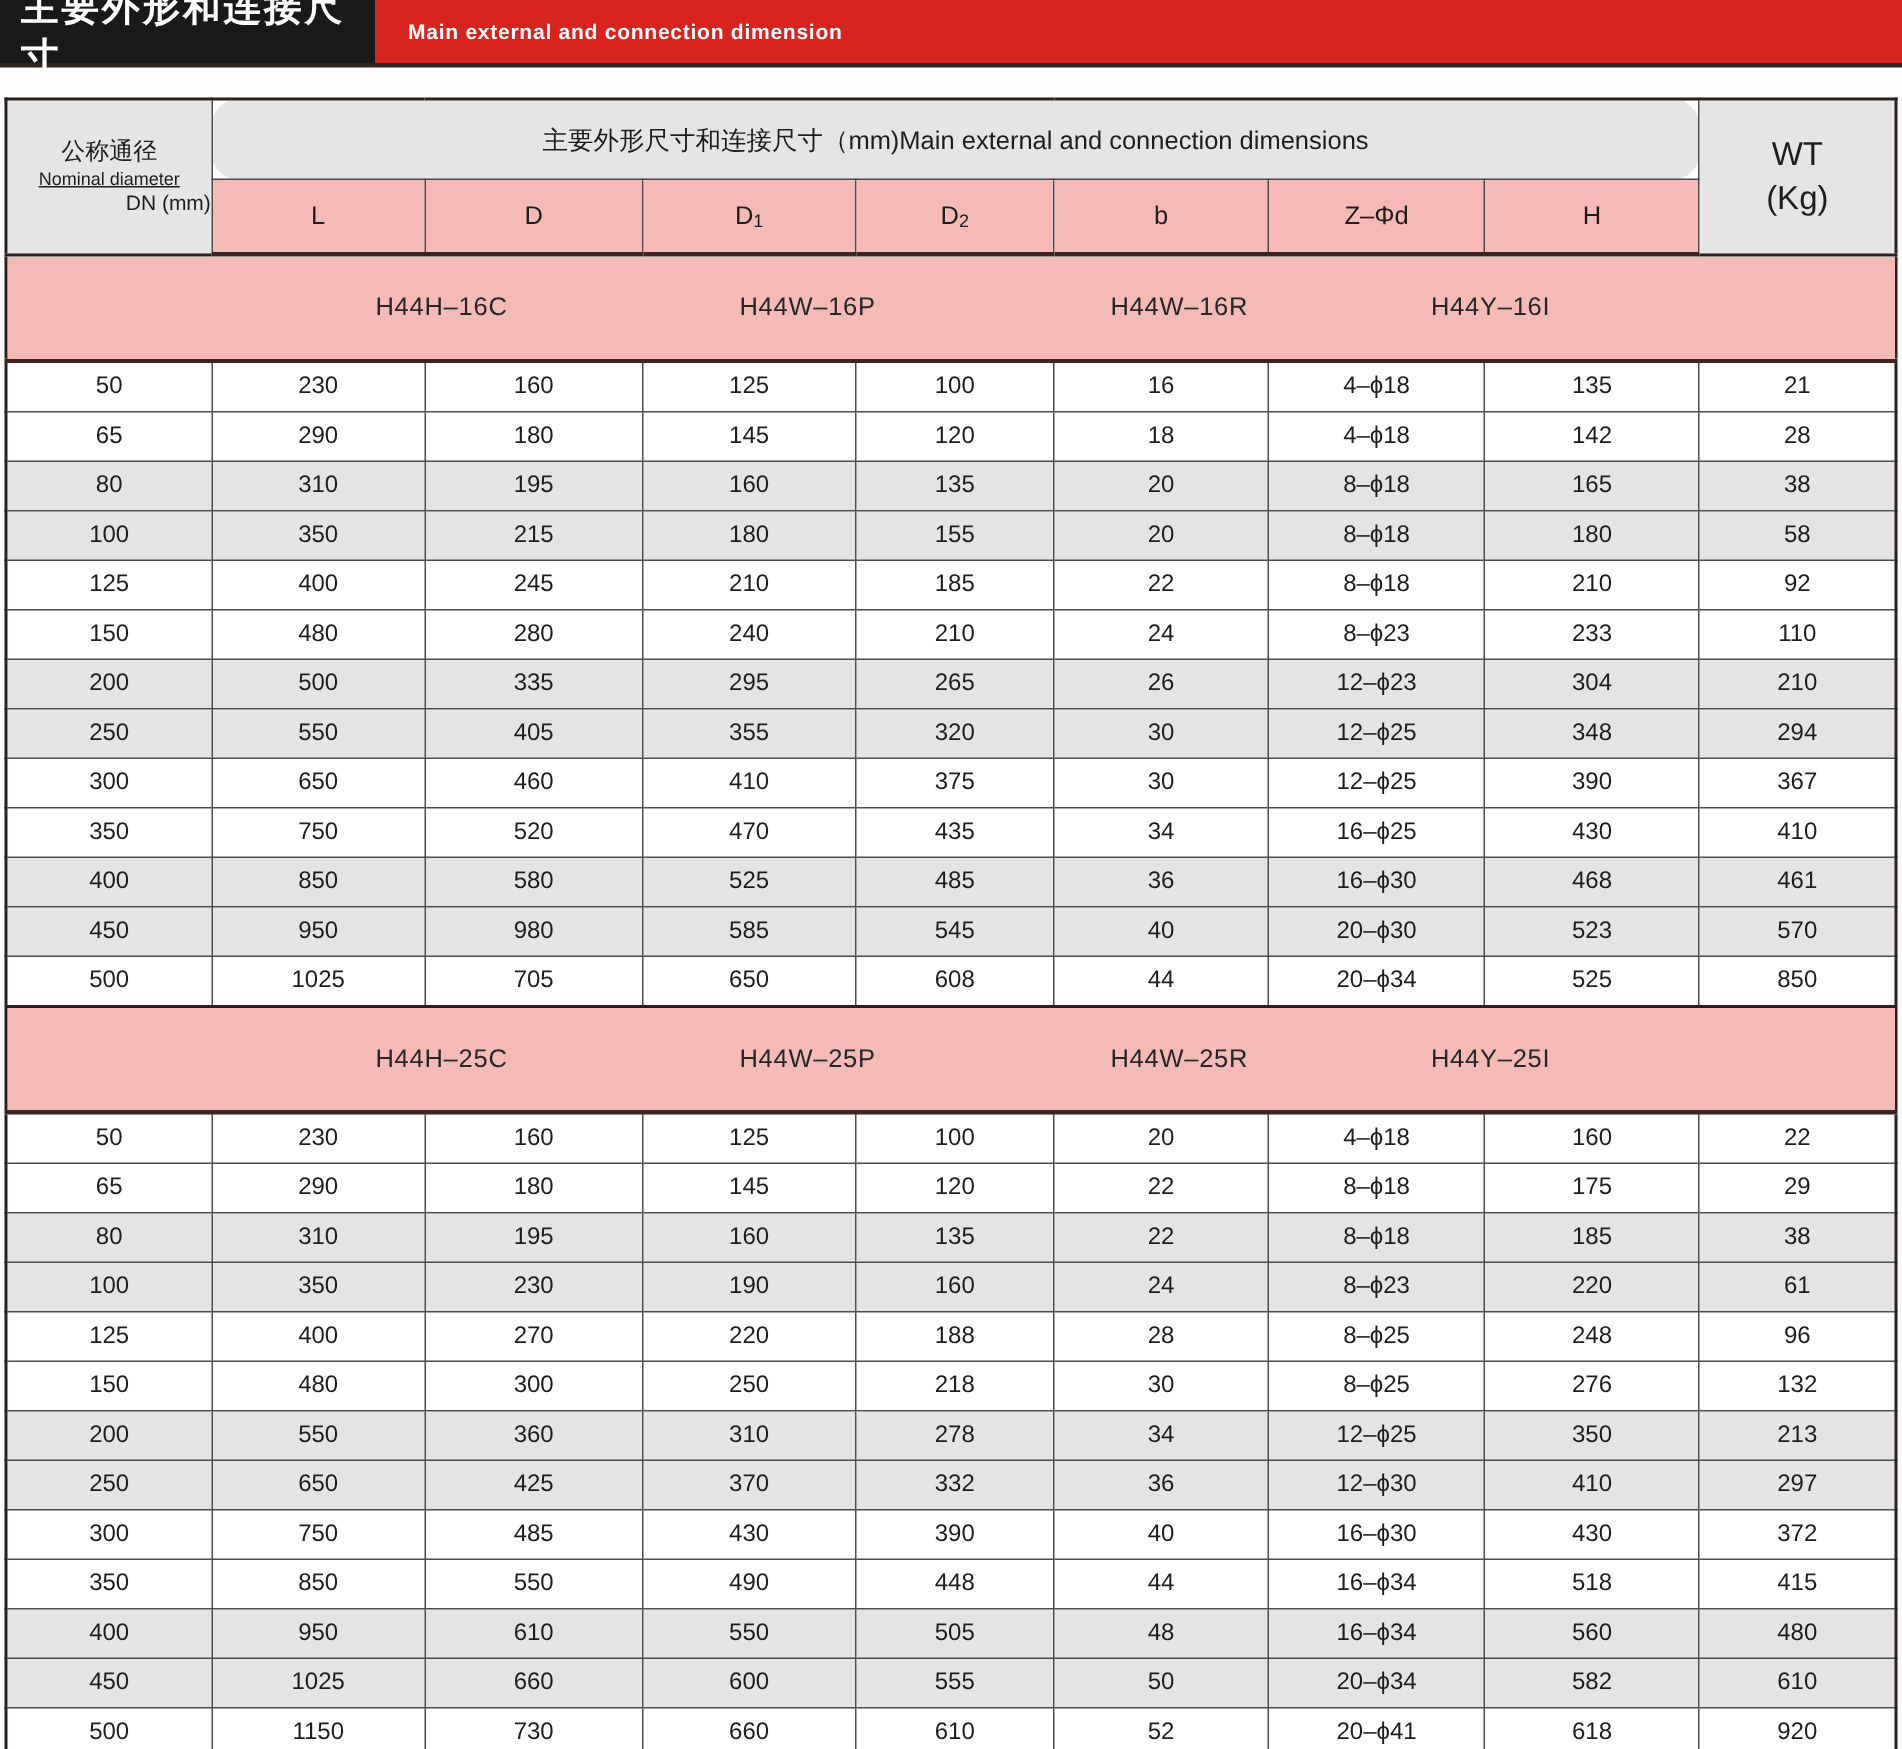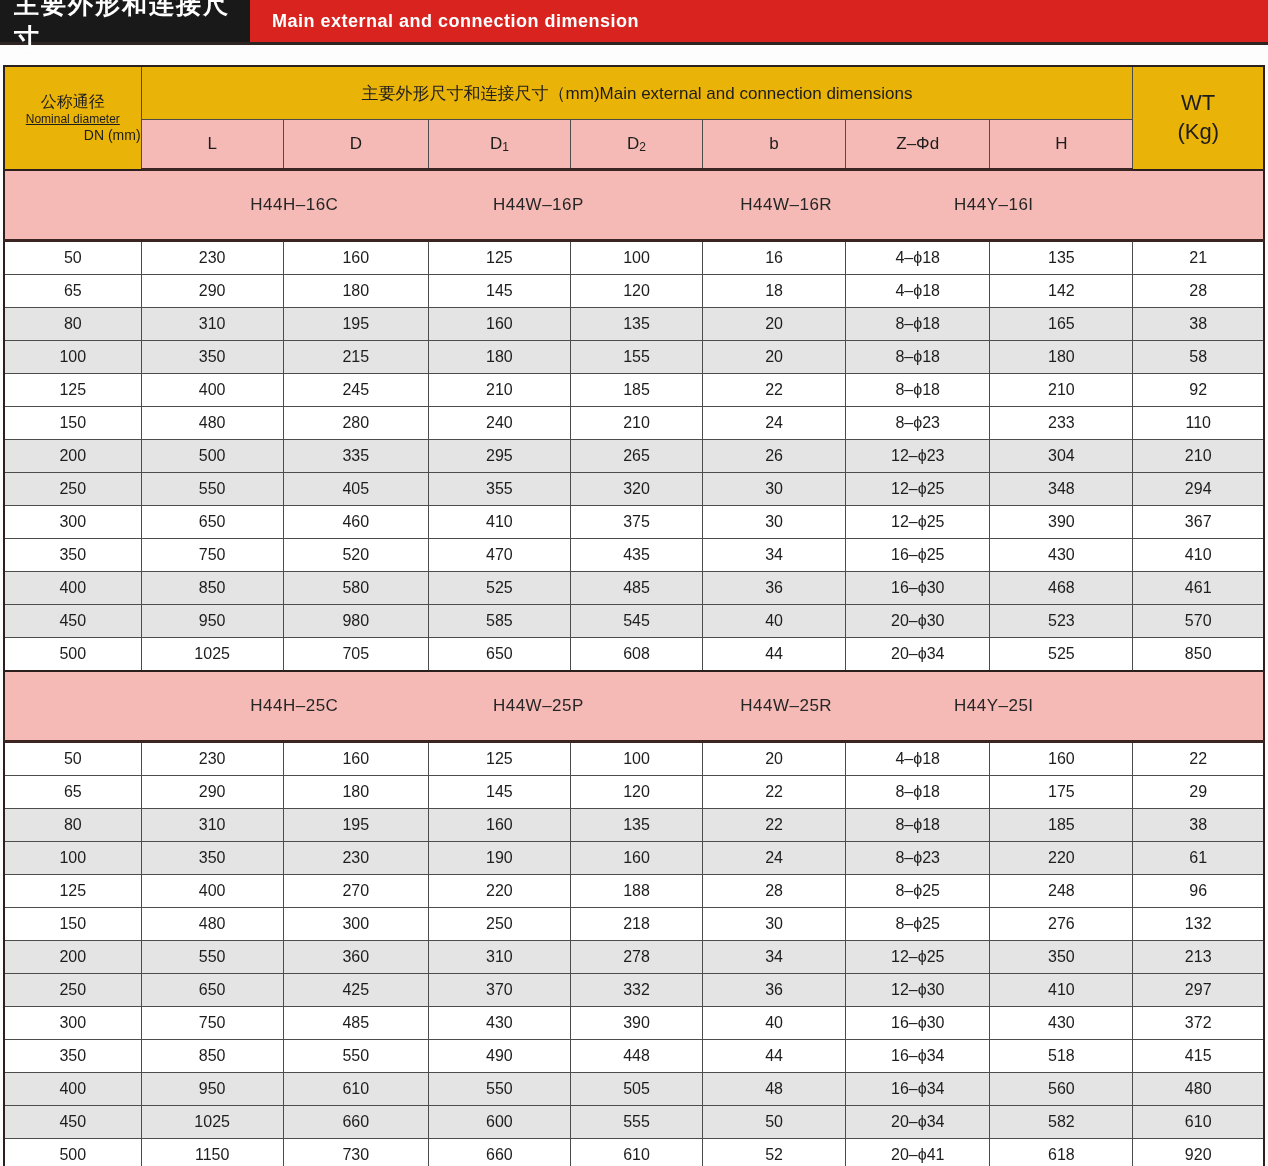--- a/index.html
+++ b/index.html
@@ -14,39 +14,39 @@
   
   .titlebar { display:flex; height:42px; border-bottom:3px solid #2e2422; }
   .title-cn {
     background:#191919; color:#ffffff; width:250px; flex:0 0 auto;
     display:flex; align-items:center; padding-left:14px; box-sizing:border-box;
     font-size:25px; font-weight:bold; letter-spacing:2px;
   }
   .title-en {
     background:#d8231f; color:#ffffff; flex:1 1 auto;
     display:flex; align-items:center; padding-left:22px;
-    font-size:18px; font-weight:bold; letter-spacing:0.5px;
+    font-size:14px; font-weight:bold; letter-spacing:0.5px;
   }
 
   
   .spec-table {
     border-collapse:collapse; table-layout:fixed;
     width:1262px; margin:20px 0 0 3px;
     border:2px solid #2b201e;
   }
   .spec-table th, .spec-table td {
     border:1px solid #4c4c4c;
     text-align:center; vertical-align:middle;
     padding:0; font-weight:normal;
     overflow:hidden; white-space:nowrap;
   }
 
   
-  .hdr { background:#eab308; }
-  .hdr-dims { height:52px; font-size:17px; }
+  .hdr { background:#e5e5e5; }
+  .hdr-dims { height:52px; font-size:17px;border-radius:18px; }
   .col-hdr { height:48px; font-size:17px; background:#f5bab6; }
   .hdr-nominal { font-size:15px; line-height:1.15; }
   .hdr-nominal .cn { font-size:16px; margin-bottom:2px; }
   .hdr-nominal .en { font-size:12px;text-decoration:underline; }
   .hdr-nominal .unit { font-size:14px;text-align:right; }
   .hdr-wt { font-size:22px; line-height:1.3; }
   .sub { font-size:12px; vertical-align:-2px; }
   .hdr-row-top > th { border-bottom:1px solid #4c4c4c; }
   .hdr-row-cols > th { border-bottom:3px solid #3a2523; }
 

